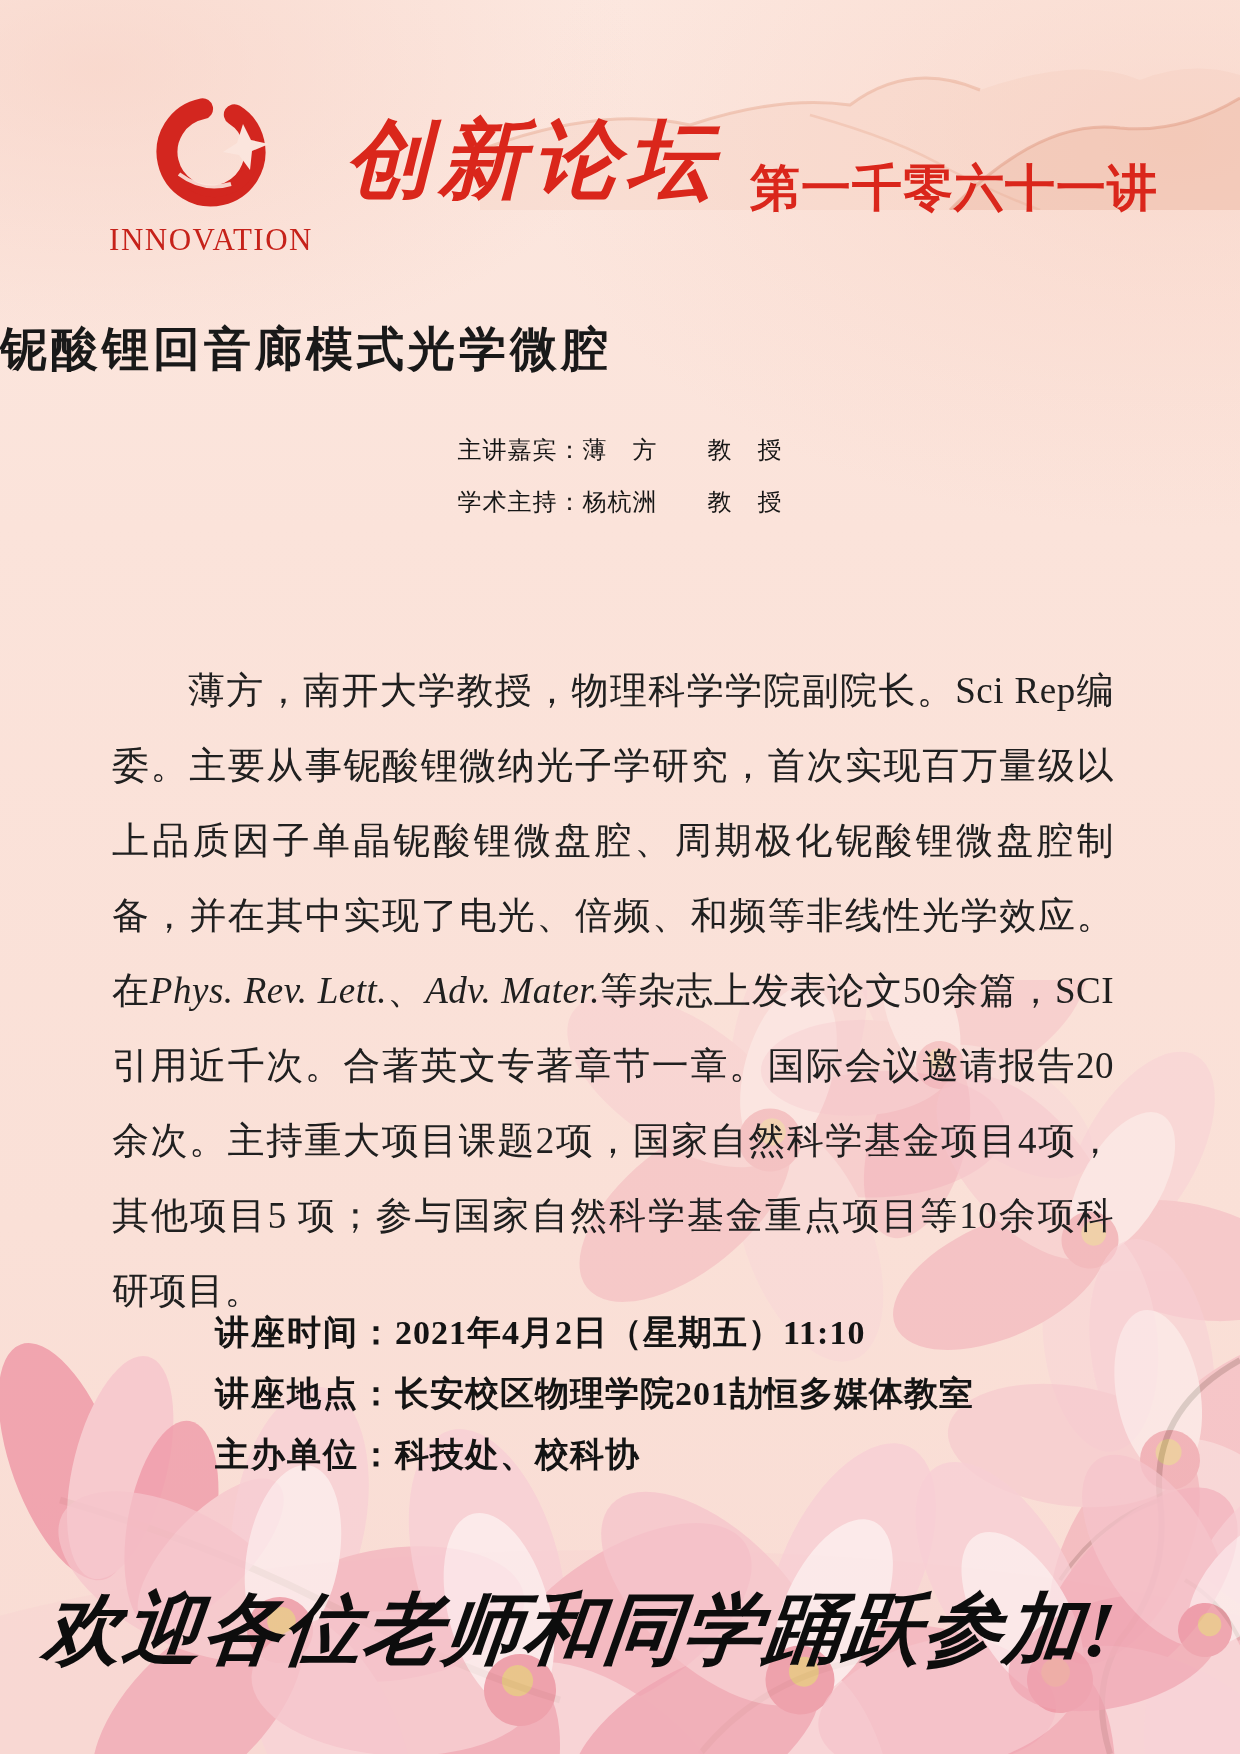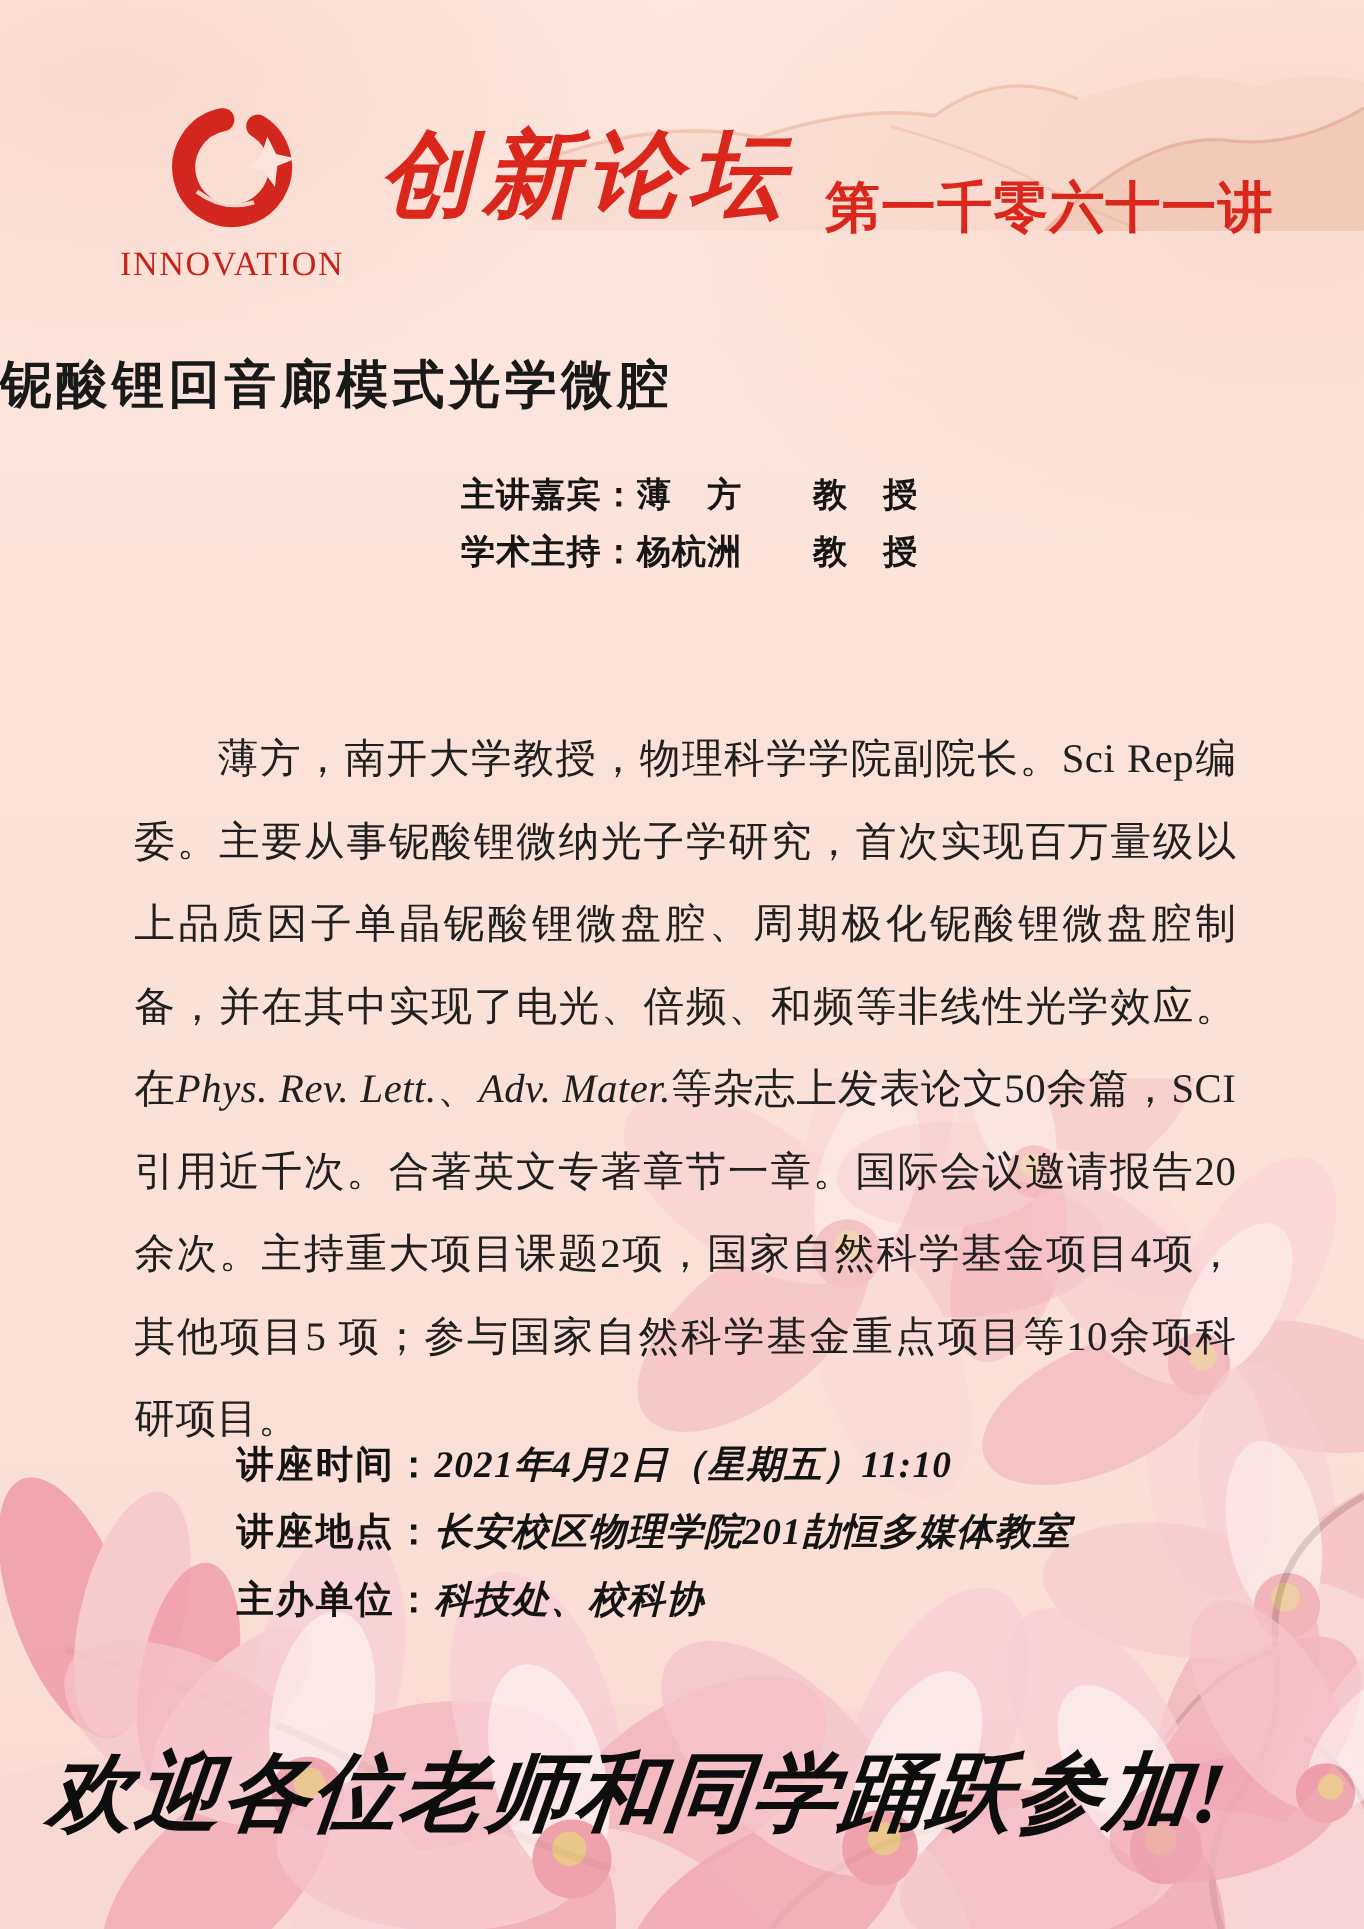--- a/index.html
+++ b/index.html
@@ -43,37 +43,37 @@
   
   .main-title{
     position:absolute;left:0;top:318px;width:100%;
     font-size:47px;font-weight:600;color:#191919;letter-spacing:4px;
   }
   .speakers{
     position:absolute;left:0;top:424px;width:100%;
     display:flex;flex-direction:column;align-items:center;
   }
   .speaker-line{
-    width:430px;text-align:right;
-    font-size:31px;font-weight:700;color:#161616;line-height:52px;letter-spacing:1px;
+    width:430px;text-align:center;
+    font-size:24px;font-weight:400;color:#161616;line-height:52px;letter-spacing:1px;
   }
 
   
   .bio{
-    position:absolute;left:122px;top:616px;width:1002px;
+    position:absolute;left:112px;top:616px;width:1002px;
     font-size:37px;color:#202020;line-height:75px;
     text-align:justify;text-indent:76px;letter-spacing:0.5px;
   }
   .bio .italic{font-style:italic;}
 
   
   .details{position:absolute;left:215px;top:1302px;}
   .detail-row{font-size:34px;line-height:61px;color:#141414;}
   .detail-label{font-weight:600;letter-spacing:2px;}
-  .detail-value{font-weight:700;letter-spacing:1px;font-style:italic;}
+  .detail-value{font-weight:700;letter-spacing:1px;}
 
   
   .footer-callig{
     position:absolute;left:0;top:1578px;width:100%;
     text-align:center;transform:translateX(-40px) skewX(-6deg);
     font-size:78px;font-weight:800;font-style:italic;color:#0d0d0d;letter-spacing:2px;
   }
 </style>
 </head>
 <body>

